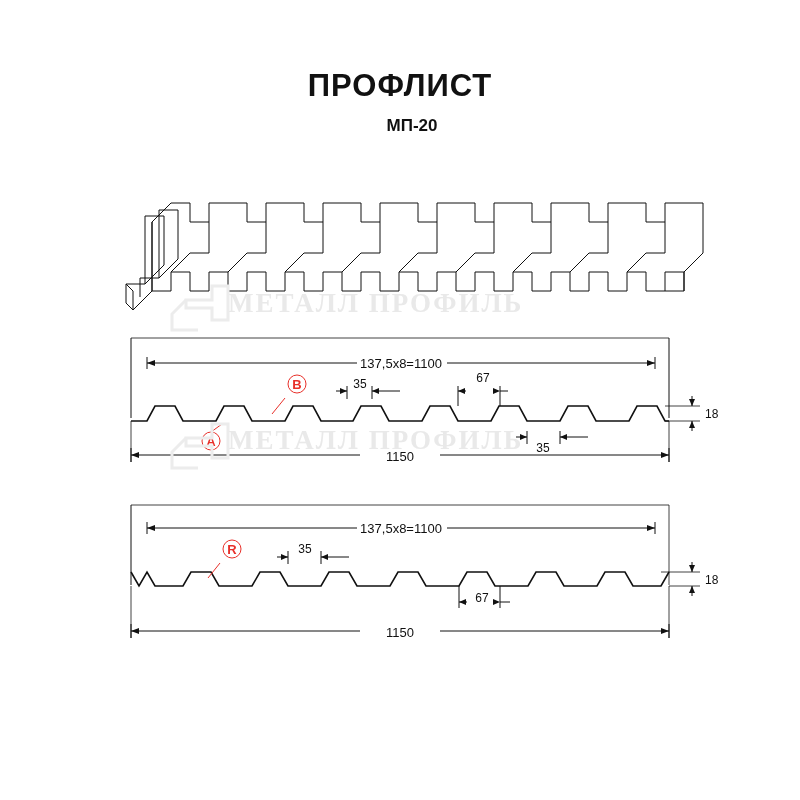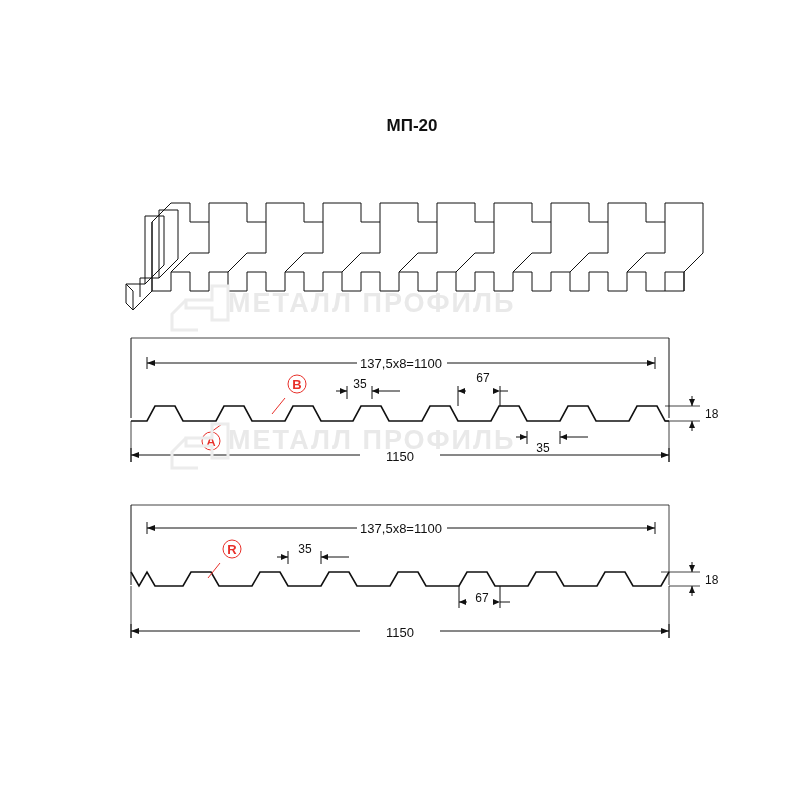--- a/index.html
+++ b/index.html
@@ -49,21 +49,21 @@
     font-weight: bold;
     letter-spacing: 0.5px;
   }
   svg.layer {
     position: absolute;
     left: 0;
     top: 0;
   }
   .wm {
     position: absolute;
-    font-family: Liberation Sans, sans-serif;
+    font-family: Liberation Serif, serif;
     font-weight: bold;
     color: #e9e9e9;
     letter-spacing: 2px;
     white-space: nowrap;
     user-select: none;
   }
   .wm1 { left: 228px; top: 288px; font-size: 27px; }
   .wm2 { left: 228px; top: 425px; font-size: 27px; }
   .redstroke { stroke: #e8302a; fill: none; }
   text {
@@ -80,20 +80,21 @@
     font-size: 13px;
     font-weight: bold;
     fill: #e8302a;
   }
 </style>
 </head>
 <body>
 
 <div id="stage">
 
+  <div class="title">ПРОФЛИСТ</div>
   <div class="subtitle">МП-20</div>
 
   <svg class="layer" width="800" height="800" viewBox="0 0 800 800">
     <g stroke="#111111" stroke-width="1" fill="none">
 
       <path d="M133 310 L152 291 L152 222 L171 203 L190 203 L190 222 L209 222 L209 203
                L247 203 L247 222 L266 222 L266 203 L304 203 L304 222 L323 222 L323 203
                L361 203 L361 222 L380 222 L380 203 L418 203 L418 222 L437 222 L437 203
                L475 203 L475 222 L494 222 L494 203 L532 203 L532 222 L551 222 L551 203
                L589 203 L589 222 L608 222 L608 203 L646 203 L646 222 L665 222 L665 203 L684 203"></path>

